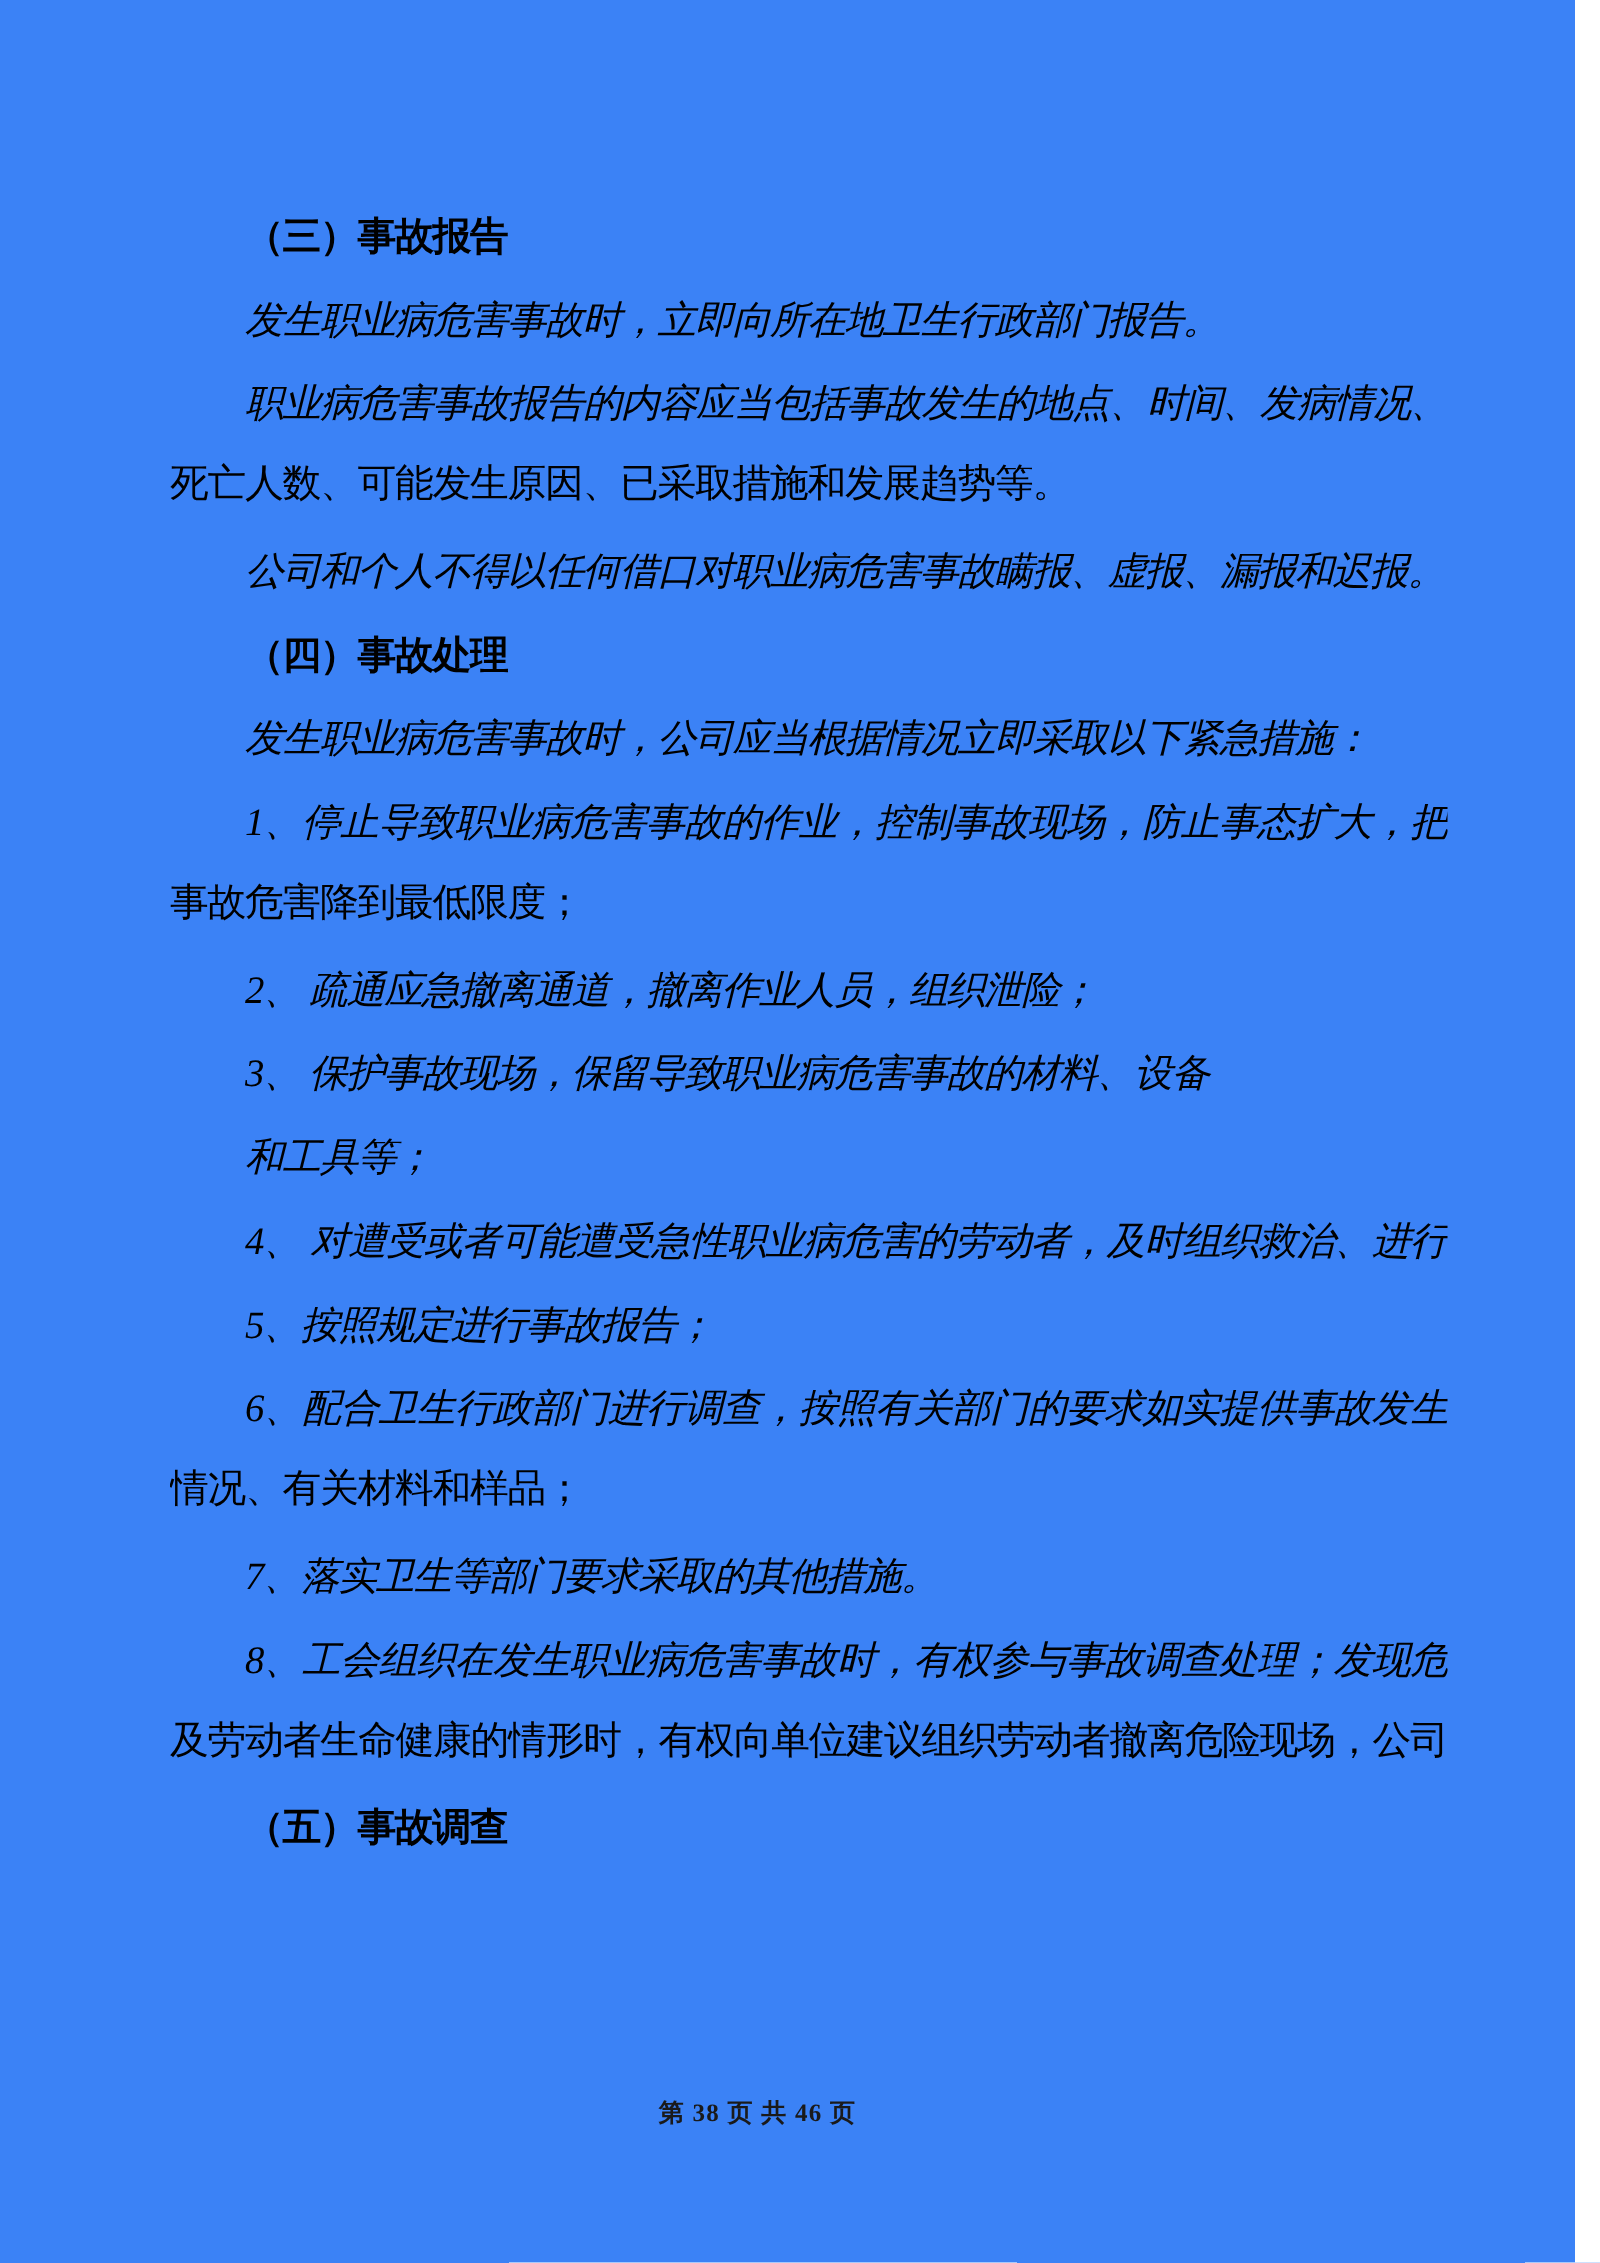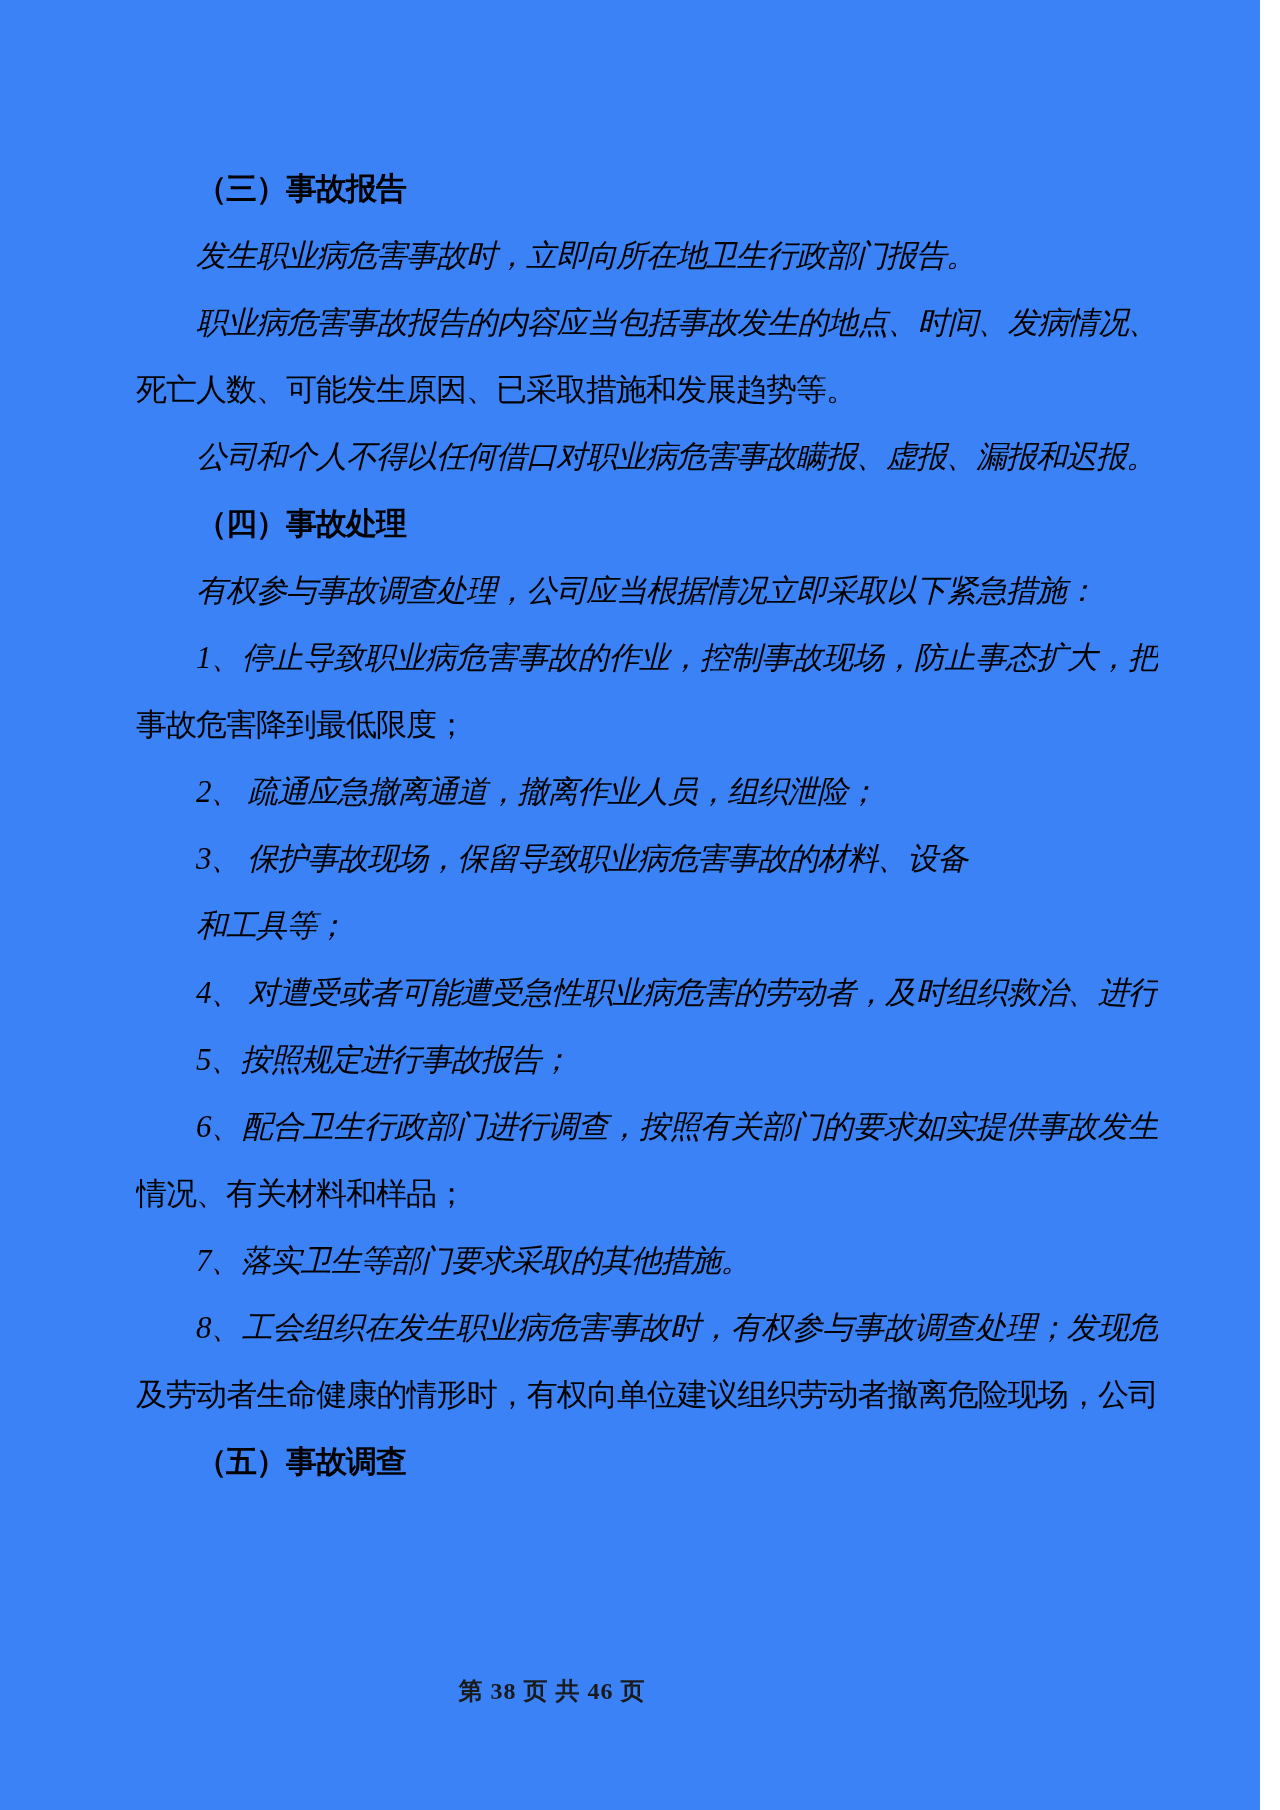--- a/index.html
+++ b/index.html
@@ -33,52 +33,53 @@
   .line.heading {
     font-weight: bold;
     text-indent: 60px;
   }
   .line.indent {
     text-indent: 60px;
     font-style: italic;
   }
   .line.flush {
     text-indent: 0;
+    font-family: Liberation Mono, monospace;
   }
   .line.justify {
     text-align: justify;
     text-align-last: justify;
   }
   .footer {
     position: absolute;
-    left: 552px;
+    left: 606px;
     top: 1676px;
     transform: translateX(-50%);
     white-space: nowrap;
-    font-size: 24px;
+    font-size: 20px;
     line-height: 30px;
     font-weight: bold;
     letter-spacing: 1px;
     color: #1a1a1a;
     font-family: "Liberation Serif", "DejaVu Serif", serif;
     text-align: center;
   }
 </style>
 </head>
 <body>
 
 <div class="page">
   <div class="doc-body" id="doc-body">
       <div class="line heading">（三）事故报告</div>
       <div class="line indent">发生职业病危害事故时，立即向所在地卫生行政部门报告。</div>
       <div class="line indent justify">职业病危害事故报告的内容应当包括事故发生的地点、时间、发病情况、</div>
       <div class="line flush">死亡人数、可能发生原因、已采取措施和发展趋势等。</div>
       <div class="line indent">公司和个人不得以任何借口对职业病危害事故瞒报、虚报、漏报和迟报。</div>
       <div class="line heading">（四）事故处理</div>
-      <div class="line indent">有权参与事故调查处理，公司应当根据情况立即采取以下紧急措施：</div>
+      <div class="line indent">发生职业病危害事故时，公司应当根据情况立即采取以下紧急措施：</div>
       <div class="line indent justify">1、停止导致职业病危害事故的作业，控制事故现场，防止事态扩大，把</div>
       <div class="line flush">事故危害降到最低限度；</div>
       <div class="line indent">2、 疏通应急撤离通道，撤离作业人员，组织泄险；</div>
       <div class="line indent">3、 保护事故现场，保留导致职业病危害事故的材料、设备</div>
       <div class="line indent">和工具等；</div>
       <div class="line indent justify">4、 对遭受或者可能遭受急性职业病危害的劳动者，及时组织救治、进行</div>
       <div class="line indent">5、按照规定进行事故报告；</div>
       <div class="line indent justify">6、配合卫生行政部门进行调查，按照有关部门的要求如实提供事故发生</div>
       <div class="line flush">情况、有关材料和样品；</div>
       <div class="line indent">7、落实卫生等部门要求采取的其他措施。</div>

